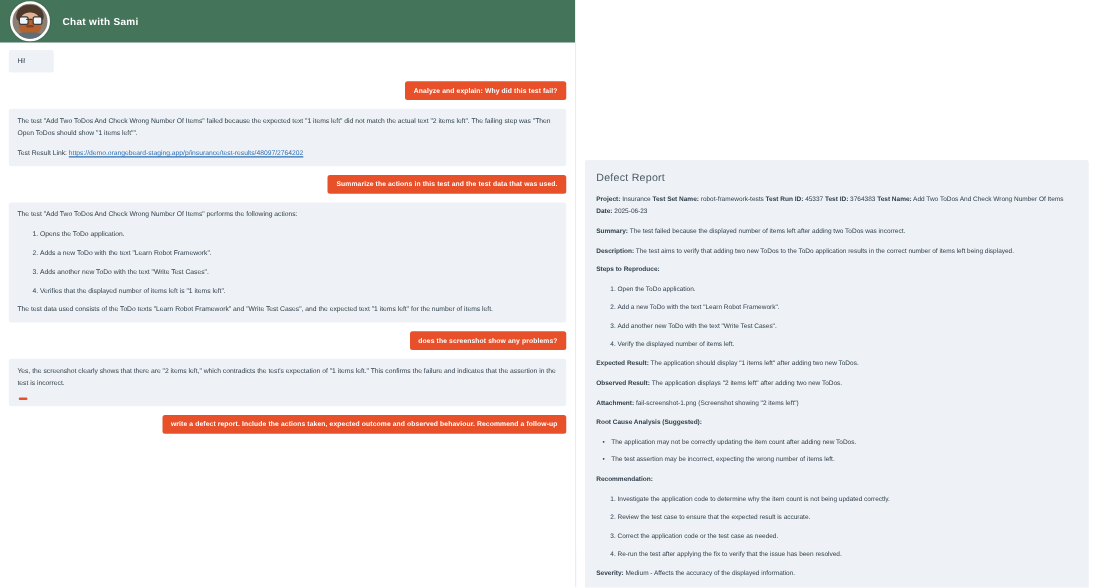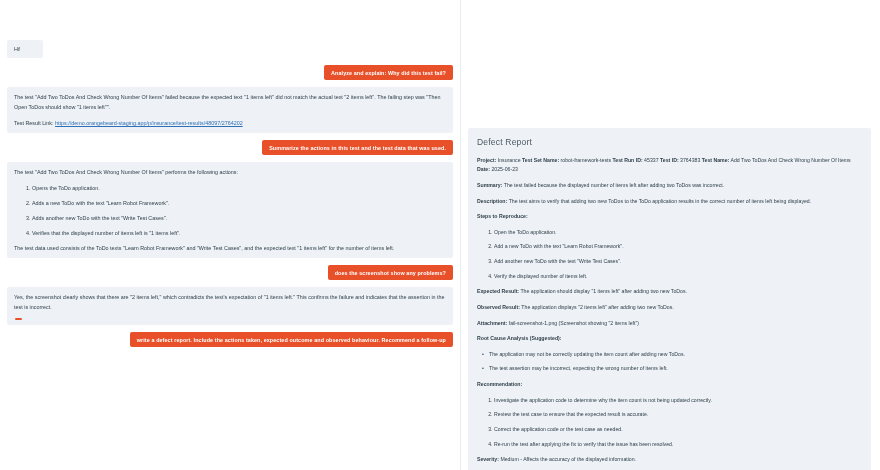--- a/index.html
+++ b/index.html
@@ -77,20 +77,33 @@
   .report-card ul li:before{content:"\2022";position:absolute;left:-7px;top:0;}
   .sec-head{font-weight:700;margin:0 0 3px 0;}
 </style>
 </head>
 <body>
 
 <div class="app">
 
   <div class="chat-col">
 
+    <div class="chat-header">
+      <div class="avatar">
+        <div class="hair"></div>
+          <div class="face"></div>
+          <div class="beard"></div>
+        <div class="mouth"></div>
+          <div class="glass-l"></div>
+          <div class="glass-r"></div>
+        <div class="bridge"></div>
+          <div class="shirt"></div>
+      </div>
+      <div class="chat-title">Chat with Sami</div>
+    </div>
 
     <div class="chat-body">
 
       <div class="row left">
         <div class="bubble-bot small">Hi!</div>
       </div>
 
       <div class="row right">
         <div class="bubble-user">Analyze and explain: Why did this test fail?</div>
       </div>

